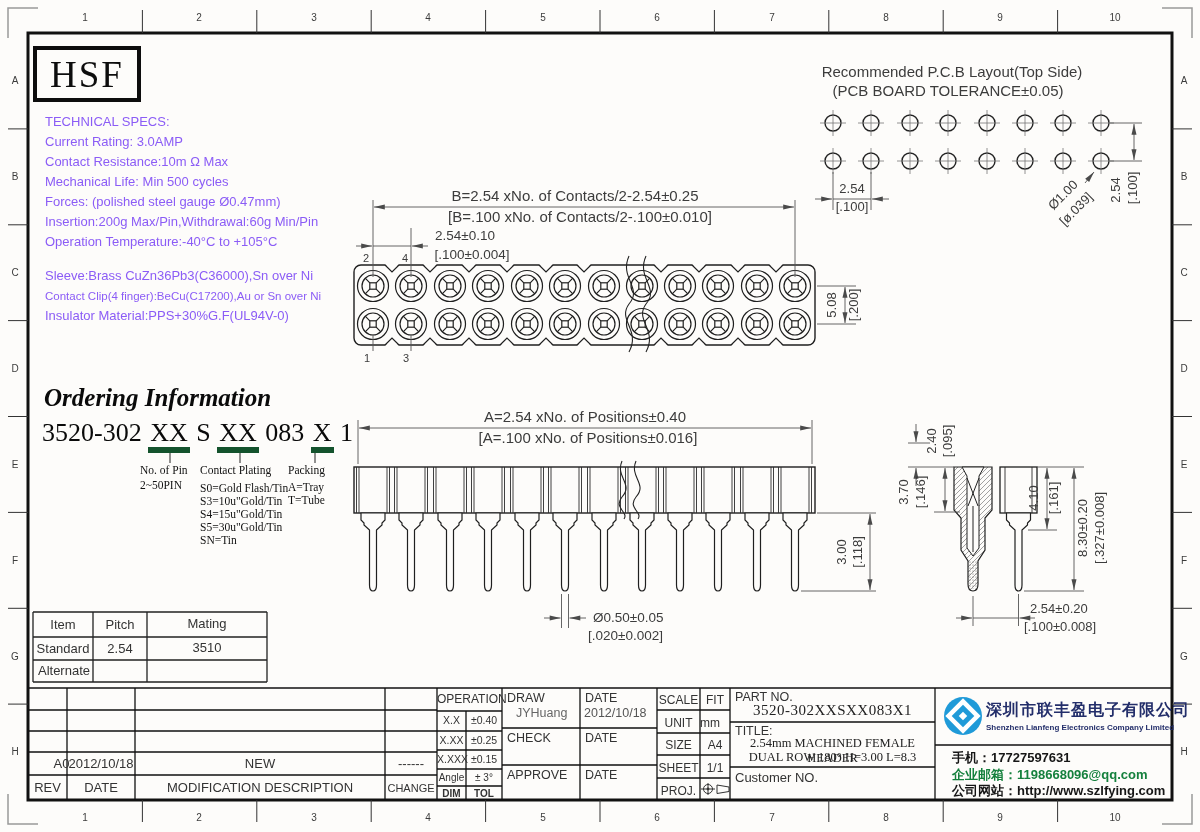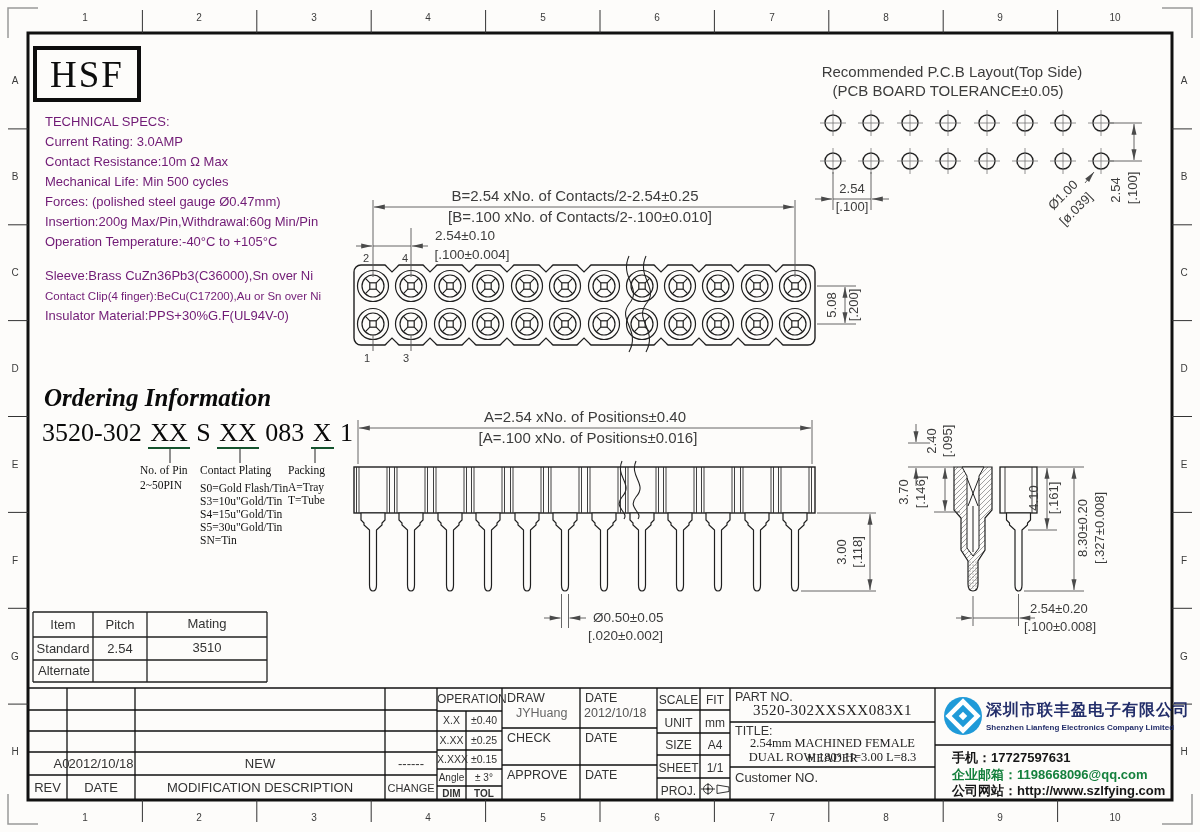--- a/index.html
+++ b/index.html
@@ -3,30 +3,30 @@
 <meta charset="utf-8">
 <style>
   html,body{margin:0;padding:0;background:#e8e8e8;}
   .page{position:relative;width:1200px;height:832px;background:#fdfcfa;overflow:hidden;
         font-family:"Liberation Sans",sans-serif;}
   svg{position:absolute;left:0;top:0;}
   svg text{font-family:"Liberation Sans",sans-serif;fill:#3c3c3c;}
   .logo-box{position:absolute;left:33px;top:46px;width:100px;height:48px;border:4px solid #0d0d0d;
             display:flex;align-items:center;justify-content:center;}
   .logo-box span{font-family:"Liberation Serif",serif;font-size:37px;letter-spacing:2px;color:#0d0d0d;}
-  .specs{position:absolute;left:45px;top:112px;font-size:13px;color:#701a75;}
+  .specs{position:absolute;left:45px;top:112px;font-size:13px;color:#8b5cf6;}
   .specs .sline{height:20px;line-height:20px;white-space:nowrap;}
   .specs .gap{height:14px;}
   .specs .sm{font-size:11.5px;}
   .sub{font-size:8.5px;}
   .ord-title{position:absolute;left:44px;top:384px;font-family:"Liberation Serif",serif;
              font-style:italic;font-weight:bold;font-size:25px;color:#0a0a0a;}
   .ord-pn{position:absolute;left:42px;top:418px;font-family:"Liberation Serif",serif;
           font-size:26px;color:#0a0a0a;}
-  .ord-pn .u{border-bottom:2px solid #14532d;padding:0 2px;}
+  .ord-pn .u{border-bottom:6px solid #14532d;padding:0 2px;}
   .ord-lbl{position:absolute;font-family:"Liberation Serif",serif;font-size:11.5px;color:#111;}
   .ord-list div{line-height:13px;}
   .cell{position:absolute;font-size:13px;color:#333;text-align:center;}
   .cell-l{position:absolute;font-size:13px;color:#333;}
   .tb{position:absolute;color:#333;}
   .serif{font-family:"Liberation Serif",serif;}
   .navy{color:#232e6a;}
   .bold{font-weight:bold;}
 </style>
 </head>
@@ -419,21 +419,21 @@
 <div class="cell-l" style="left:585px;top:691px;font-size:12.5px;">DATE</div>
 <div class="cell-l" style="left:584px;top:706px;font-size:12.5px;color:#555;">2012/10/18</div>
 <div class="cell-l" style="left:507px;top:731px;font-size:12.5px;">CHECK</div>
 <div class="cell-l" style="left:585px;top:731px;font-size:12.5px;">DATE</div>
 <div class="cell-l" style="left:507px;top:768px;font-size:12.5px;">APPROVE</div>
 <div class="cell-l" style="left:585px;top:768px;font-size:12.5px;">DATE</div>
 
 <div class="cell" style="left:657px;top:693px;width:43px;font-size:12px;">SCALE</div>
 <div class="cell" style="left:700px;top:693px;width:30px;font-size:12px;">FIT</div>
 <div class="cell" style="left:657px;top:716px;width:43px;font-size:12px;">UNIT</div>
-<div class="cell" style="left:700px;top:716px;width:30px;font-size:12px;">mm</div>
+<div class="cell" style="left:700px;top:716px;width:16px;font-size:12px;">mm</div>
 <div class="cell" style="left:657px;top:738px;width:43px;font-size:12px;">SIZE</div>
 <div class="cell" style="left:700px;top:738px;width:30px;font-size:12px;">A4</div>
 <div class="cell" style="left:657px;top:761px;width:43px;font-size:12px;">SHEET</div>
 <div class="cell" style="left:700px;top:761px;width:30px;font-size:12px;">1/1</div>
 <div class="cell" style="left:657px;top:784px;width:43px;font-size:12px;">PROJ.</div>
 
 <div class="cell-l" style="left:735px;top:690px;font-size:12.5px;">PART NO.</div>
 <div class="cell serif" style="left:730px;top:702px;width:205px;font-size:15px;letter-spacing:0.5px;color:#222;">3520-302XXSXX083X1</div>
 <div class="cell-l" style="left:735px;top:724px;font-size:12.5px;">TITLE:</div>
 <div class="cell serif" style="left:730px;top:736px;width:205px;font-size:12.5px;color:#222;">2.54mm MACHINED FEMALE HEADER</div>

